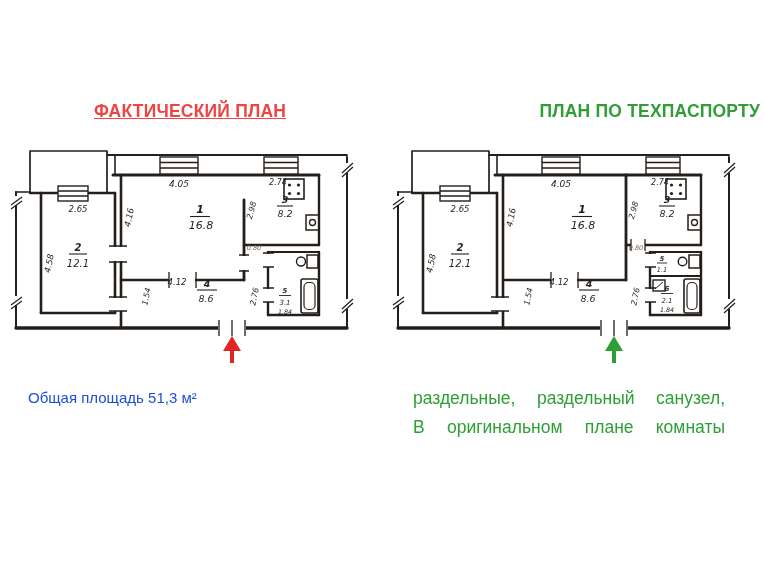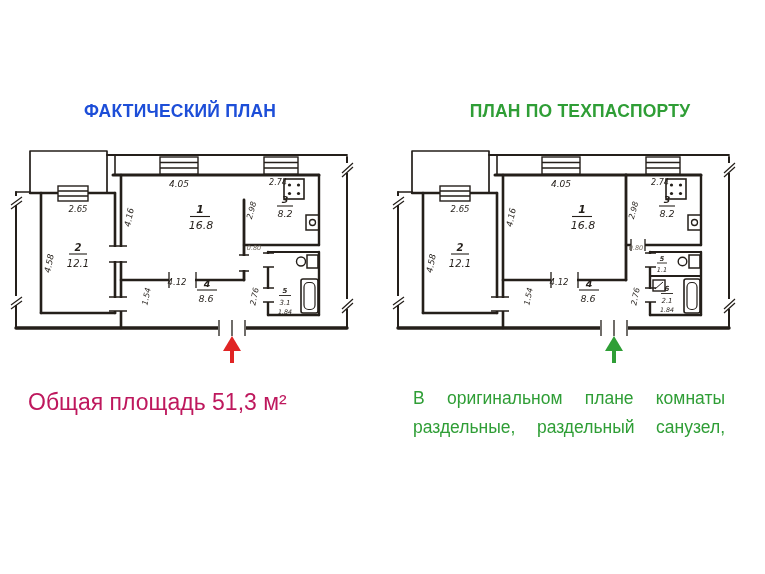--- a/index.html
+++ b/index.html
@@ -4,38 +4,38 @@
 <style>
   html,body{margin:0;padding:0;}
   body{
     width:765px;height:574px;position:relative;background:#ffffff;
     font-family:"Liberation Sans", sans-serif;overflow:hidden;
   }
   .plan-title{
     position:absolute;top:101px;font-size:17.5px;font-weight:600;
     letter-spacing:.2px;text-align:center;white-space:nowrap;
   }
-  .t-left{left:4px;width:352px;color:#1d4ed8;}
-  .t-right{left:400px;width:360px;color:#2f9e36;}
+  .t-left{left:14px;width:352px;color:#ef4444;text-decoration:underline;}
+  .t-right{left:400px;width:360px;color:#2f9e36;text-align:right;}
   .plan-svg{position:absolute;top:150px;width:352px;height:190px;}
   .p-left{left:8px;}
   .p-right{left:390px;}
   .pl-text{font-family:"DejaVu Sans",sans-serif;font-style:italic;fill:#241f1a;}
   .pl-faint{fill:#6f675c;}
   .arrow{position:absolute;top:336px;width:18px;}
   .arrow .head{width:0;height:0;border-left:9px solid transparent;border-right:9px solid transparent;}
   .arrow .shaft{width:4px;height:12px;margin:0 auto;}
   .a-red{left:223px;}
   .a-red .head{border-bottom:15px solid #e02424;}
   .a-red .shaft{background:#e02424;}
   .a-green{left:605px;}
   .a-green .head{border-bottom:15px solid #2f9e36;}
   .a-green .shaft{background:#2f9e36;}
   .caption-left{
-    position:absolute;left:28px;top:389px;font-size:23px;color:#be185d;white-space:nowrap;text-align:right;
+    position:absolute;left:28px;top:389px;font-size:15px;color:#1d4ed8;white-space:nowrap;text-align:right;
   }
   .note{
     position:absolute;left:413px;top:384px;width:312px;font-size:17.5px;
     line-height:28.5px;color:#2f9e36;
   }
   .note .j{text-align:justify;text-align-last:justify;}
   svg text{user-select:none;}
 </style>
 </head>
 <body>
@@ -271,15 +271,15 @@
   <div class="head"></div>
   <div class="shaft"></div>
 </div>
 <div class="arrow a-green">
   <div class="head"></div>
   <div class="shaft"></div>
 </div>
 
 <div class="caption-left">Общая площадь 51,3 м²</div>
 <div class="note">
+  <div class="j">раздельные, раздельный санузел,</div>
   <div class="j">В оригинальном плане комнаты</div>
-  <div class="j">раздельные, раздельный санузел,</div>
 </div>
 
 </body></html>

